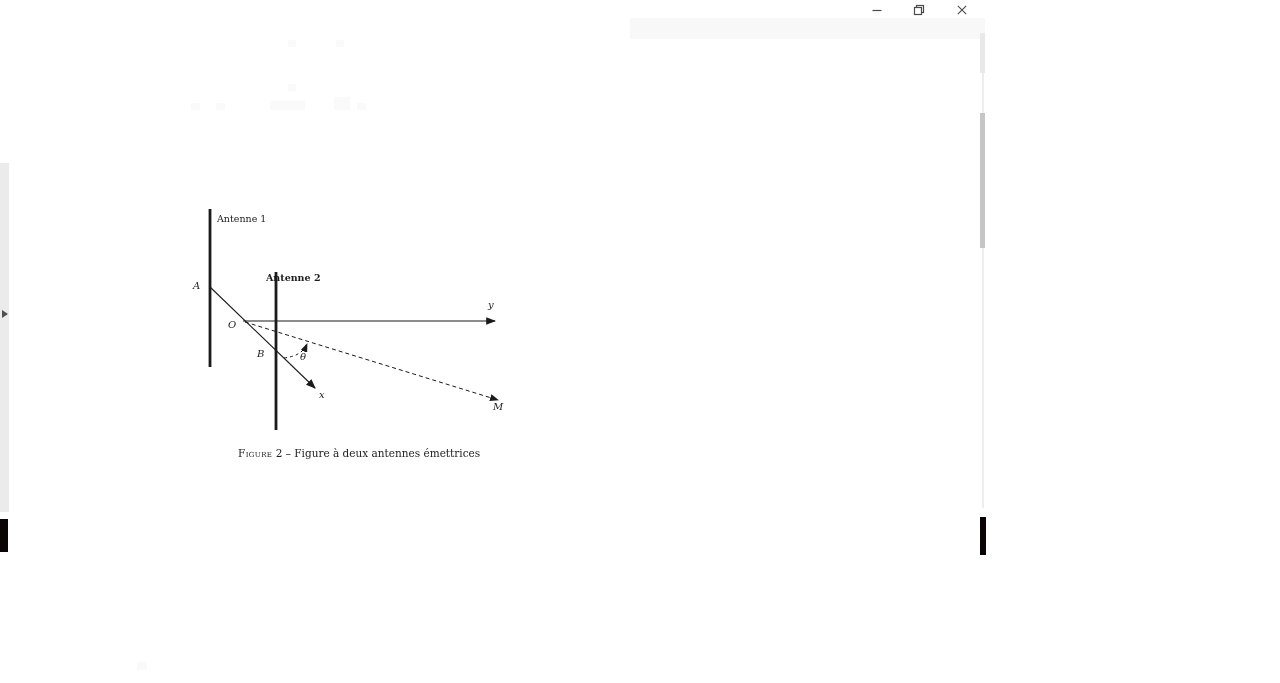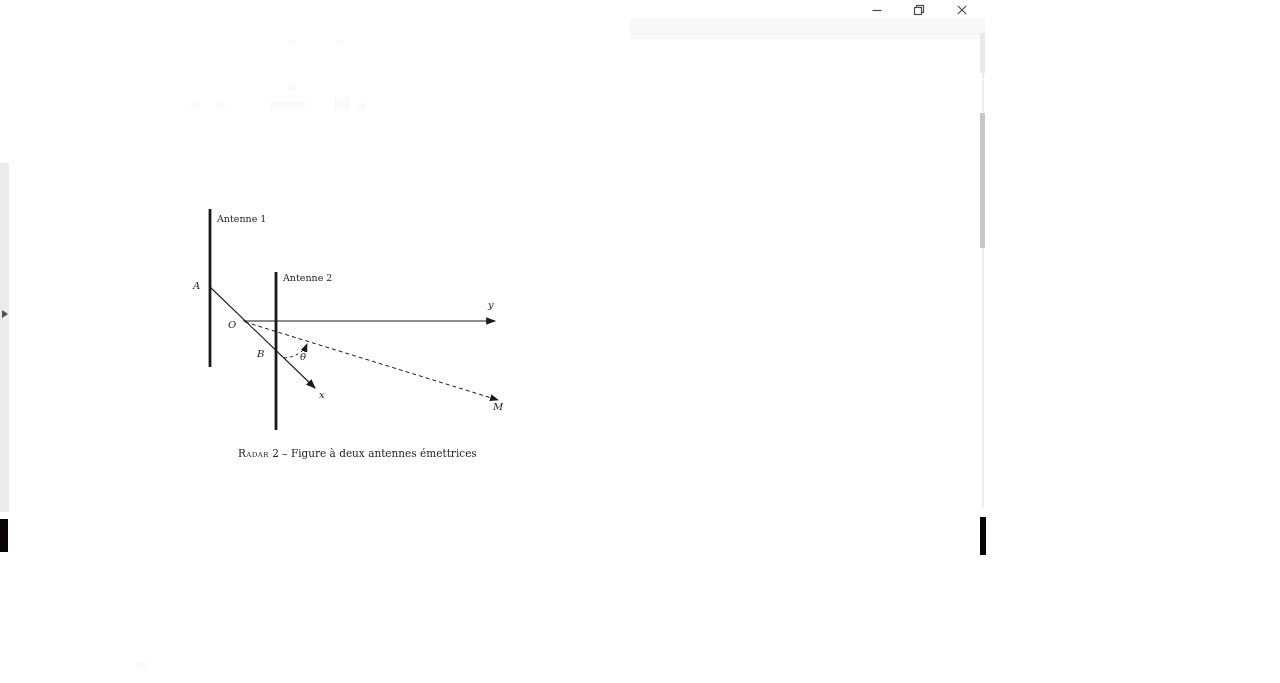--- a/index.html
+++ b/index.html
@@ -129,22 +129,22 @@
   <line x1="60" y1="97" x2="165" y2="198" stroke="#1a1a1a" stroke-width="1.1" marker-end="url(#ah)"></line>
 
   <line x1="93" y1="131" x2="345" y2="131" stroke="#1a1a1a" stroke-width="1.1" marker-end="url(#ah)"></line>
 
   <line x1="95" y1="132" x2="348" y2="210" stroke="#1a1a1a" stroke-width="1" stroke-dasharray="4 3" marker-end="url(#ah)"></line>
 
   <path d="M134,168 Q152,166 157,154" fill="none" stroke="#1a1a1a" stroke-width="1" stroke-dasharray="3 3" marker-end="url(#ah)"></path>
 </svg>
 
 <span class="fig-label" style="left:217px;top:213px;">Antenne 1</span>
-<span class="fig-label" style="left:283px;top:272px;">Antenne 2</span>
+<span class="fig-label" style="left:266px;top:272px;font-weight:bold;">Antenne 2</span>
 <span class="fig-label math" style="left:193px;top:280px;">A</span>
 <span class="fig-label math" style="left:228px;top:319px;">O</span>
 <span class="fig-label math" style="left:257px;top:348px;">B</span>
 <span class="fig-label math" style="left:300px;top:351px;">θ</span>
 <span class="fig-label math" style="left:319px;top:389px;">x</span>
 <span class="fig-label math" style="left:488px;top:299px;">y</span>
 <span class="fig-label math" style="left:493px;top:401px;">M</span>
 
-<div class="caption"><span class="sc">Radar</span>&nbsp;<span>2</span>&nbsp;<span>–</span>&nbsp;<span>Figure à deux antennes émettrices</span></div>
+<div class="caption"><span class="sc">Figure</span>&nbsp;<span>2</span>&nbsp;<span>–</span>&nbsp;<span>Figure à deux antennes émettrices</span></div>
 
 </body></html>

